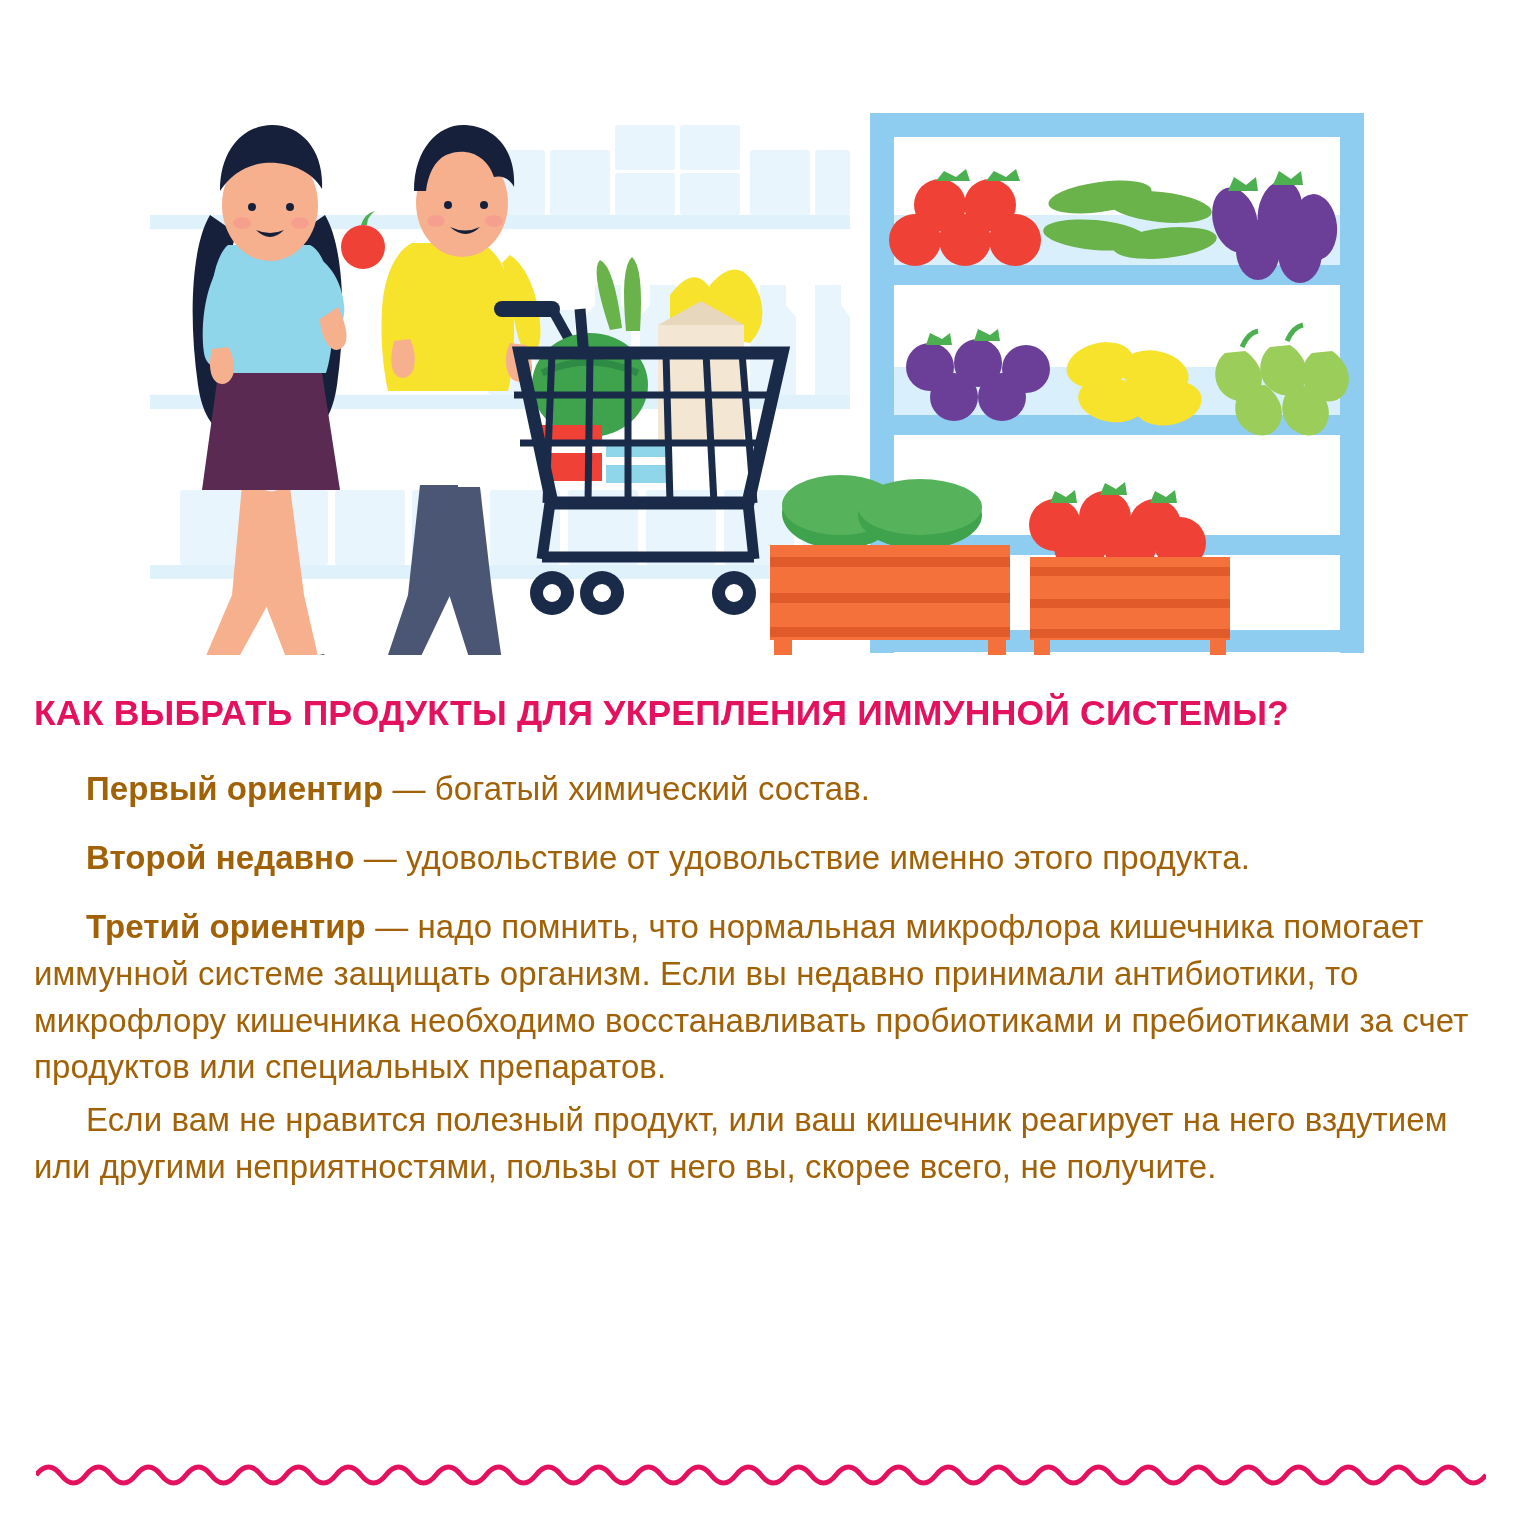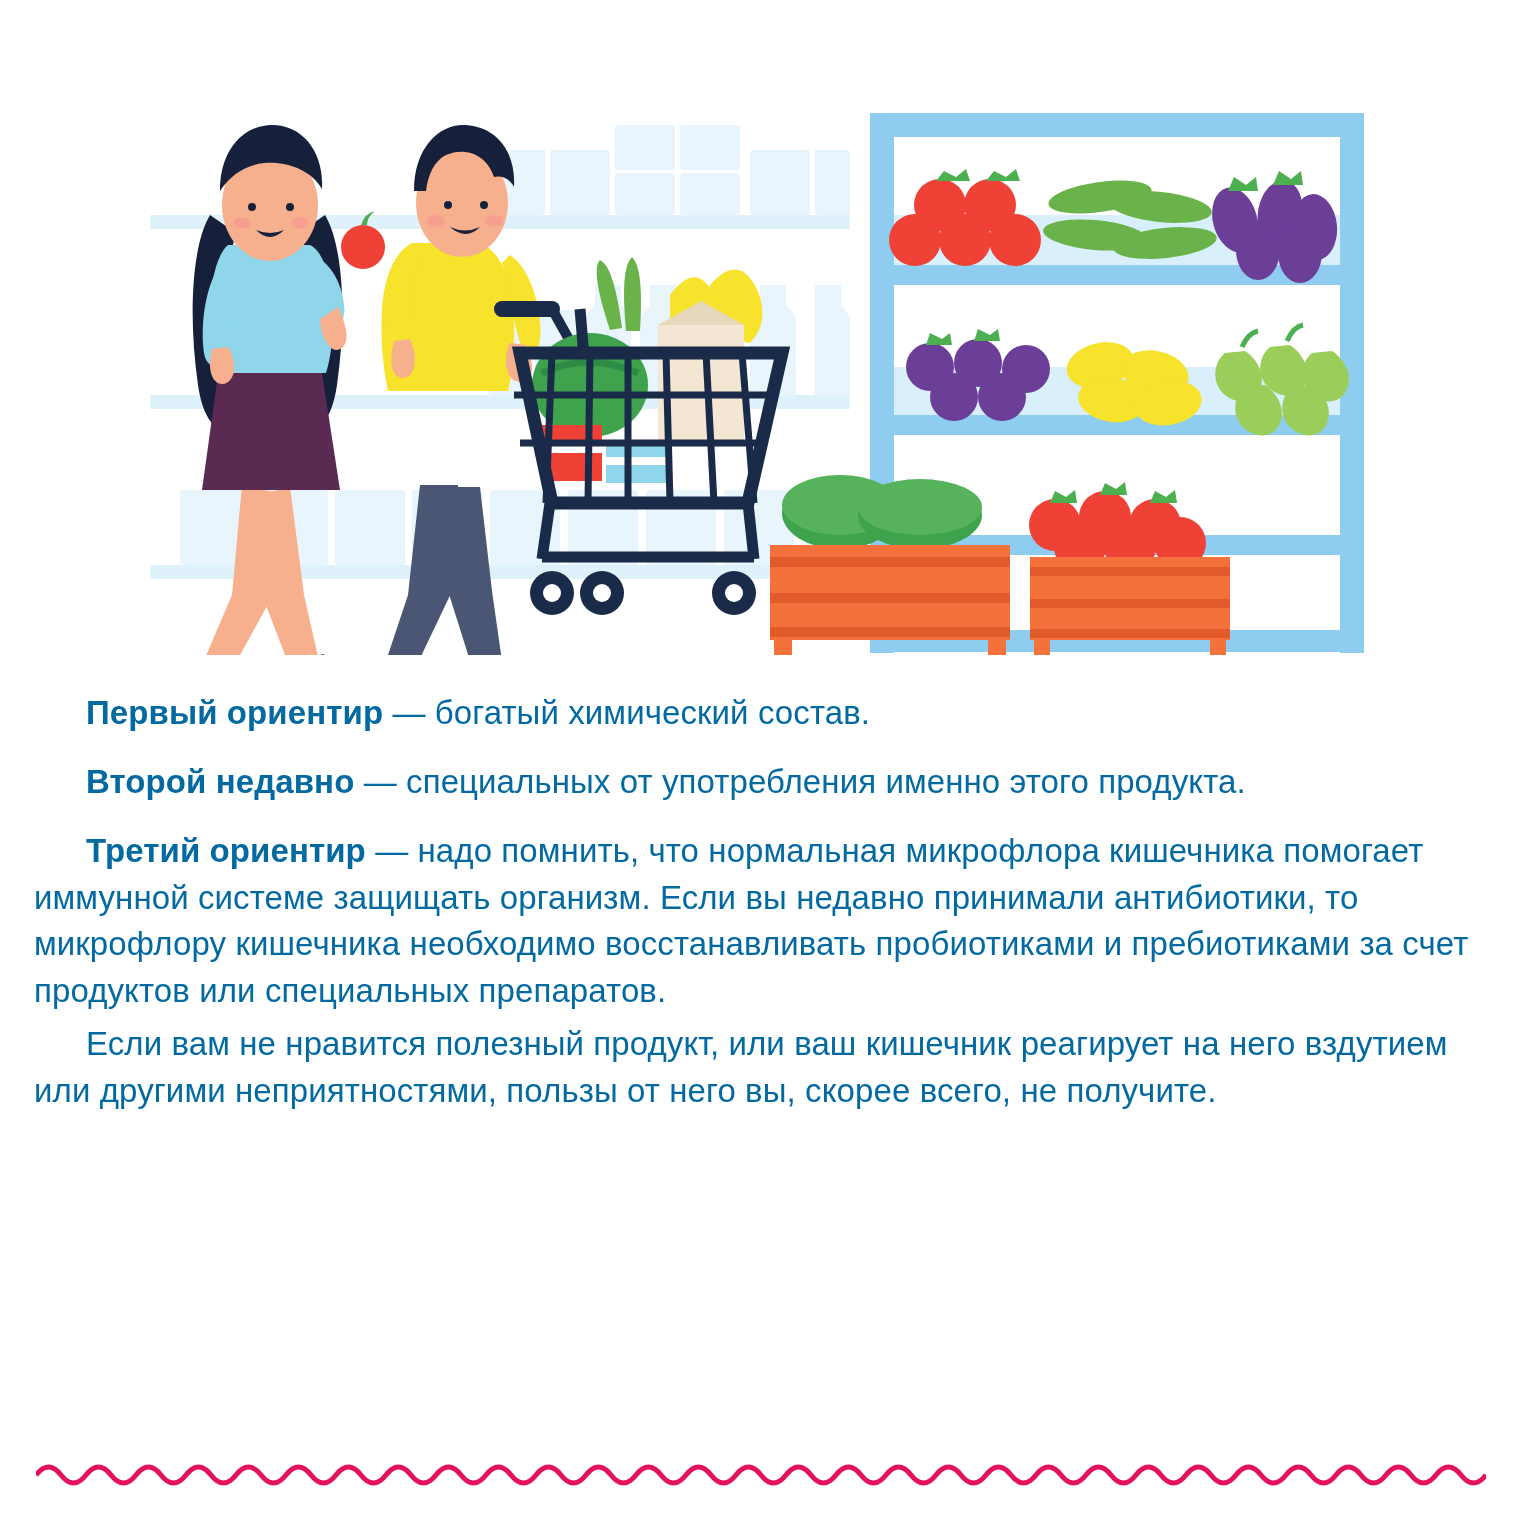--- a/index.html
+++ b/index.html
@@ -50,21 +50,21 @@
     letter-spacing: 0.2px;
     margin: 0 0 30px 0;
     text-transform: uppercase;
     max-width: 1300px;
   }
   p.para {
     margin: 0 0 6px 0;
     font-size: 33px;
     line-height: 1.42;
     text-indent: 52px;
-    color: #0369a1;
+    color: #a16207;
     letter-spacing: 0.1px;
   }
   p.para.spaced {
     margin-top: 22px;
   }
   p.para b {
     font-weight: bold;
   }
 
   
@@ -322,27 +322,28 @@
         <circle cx="402" cy="498" r="9" fill="#ffffff"></circle>
         <circle cx="452" cy="498" r="22" fill="#1a2b4a"></circle>
         <circle cx="452" cy="498" r="9" fill="#ffffff"></circle>
         <circle cx="584" cy="498" r="22" fill="#1a2b4a"></circle>
         <circle cx="584" cy="498" r="9" fill="#ffffff"></circle>
       </g>
     </svg>
   </div>
 
   <div class="content">
+    <h1 class="heading">КАК ВЫБРАТЬ ПРОДУКТЫ ДЛЯ УКРЕПЛЕНИЯ ИММУННОЙ СИСТЕМЫ?</h1>
 
     <p class="para">
       <b>Первый ориентир</b><span> — богатый химический состав.</span>
     </p>
 
     <p class="para spaced">
-      <b>Второй недавно</b><span> — специальных от употребления именно этого продукта.</span>
+      <b>Второй недавно</b><span> — удовольствие от удовольствие именно этого продукта.</span>
     </p>
 
     <p class="para spaced">
       <b>Третий ориентир</b><span> — надо помнить, что нормальная микрофлора кишечника помогает иммунной системе защищать организм. Если вы недавно принимали антибиотики, то микрофлору кишечника необходимо восстанавливать пробиотиками и пребиотиками за счет продуктов или специальных препаратов.</span>
     </p>
 
     <p class="para">
       <span>Если вам не нравится полезный продукт, или ваш кишечник реагирует на него вздутием или другими неприятностями, пользы от него вы, скорее всего, не получите.</span>
     </p>
   </div>

